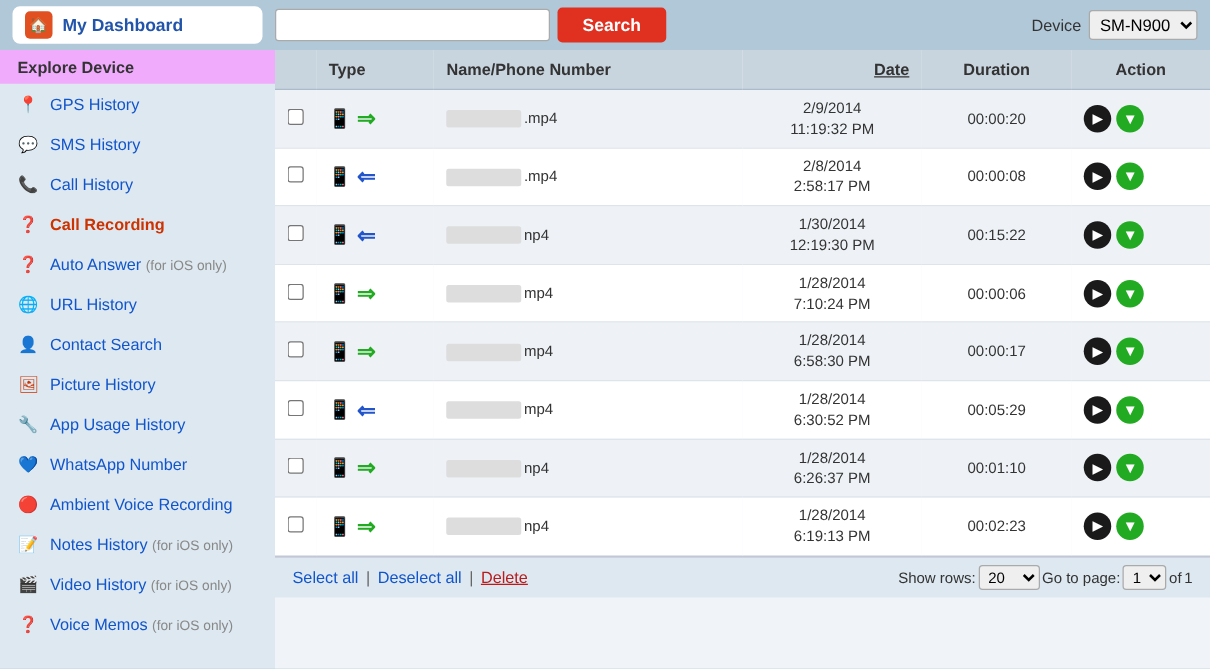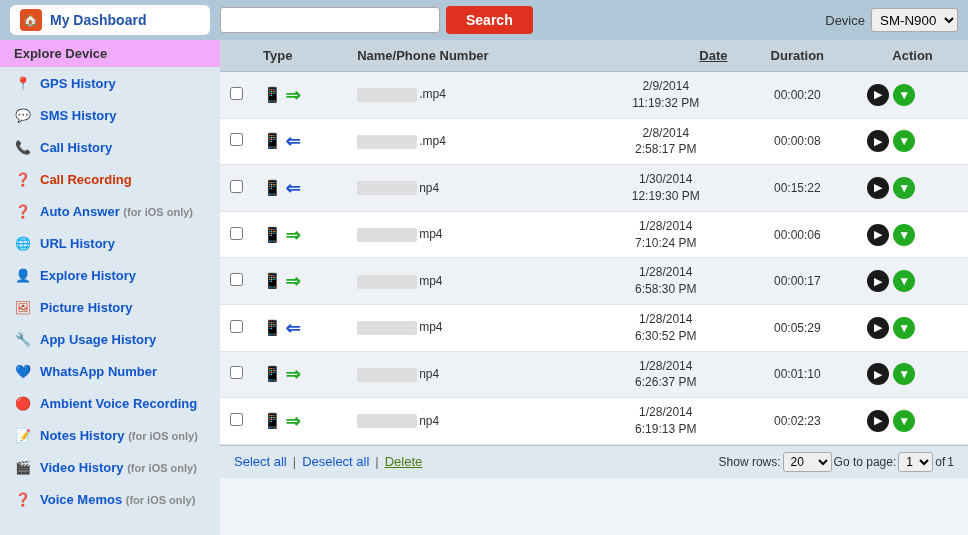--- a/index.html
+++ b/index.html
@@ -18,21 +18,21 @@
 
     
     .main { display: flex; height: calc(535px - 40px); }
 
     
     .sidebar { width: 220px; background: #dde8f0; overflow-y: auto; flex-shrink: 0; }
     .sidebar-title { padding: 6px 14px; font-weight: bold; font-size: 13px; color: #333; background: #f0abfc; }
     .sidebar-item { display: flex; align-items: center; padding: 7px 14px; cursor: pointer; gap: 8px; color: #1155cc; text-decoration: none; font-size: 13px; }
     .sidebar-item.active { color: #cc3300; }
     .sidebar-icon { width: 18px; height: 18px; flex-shrink: 0; display: flex; align-items: center; justify-content: center; }
-    .sidebar-label { color: inherit; font-weight: bold; }
+    .sidebar-label { color: inherit; }
 
     
     .content { flex: 1; background: #f0f4f8; overflow: auto; }
     .table-wrap { padding: 0; }
     table { width: 100%; border-collapse: collapse; }
     thead tr { background: #c8d4de; }
     thead th { padding: 8px 10px; text-align: left; font-size: 13px; color: #333; border-bottom: 1px solid #aabbcc; }
     tbody tr:nth-child(odd) { background: #eef2f6; }
     tbody tr:nth-child(even) { background: #ffffff; }
     tbody td { padding: 6px 10px; border-bottom: 1px solid #dde4ec; font-size: 12px; color: #333; vertical-align: middle; }
@@ -110,21 +110,21 @@
     <div class="sidebar-item">
       <span class="sidebar-icon">❓</span>
       <span class="sidebar-label">Auto Answer <span style="color:#888;font-size:11px;">(for iOS only)</span></span>
     </div>
     <div class="sidebar-item">
       <span class="sidebar-icon icon-url">🌐</span>
       <span class="sidebar-label">URL History</span>
     </div>
     <div class="sidebar-item">
       <span class="sidebar-icon icon-contact">👤</span>
-      <span class="sidebar-label">Explore History</span>
+      <span class="sidebar-label">Contact Search</span>
     </div>
     <div class="sidebar-item">
       <span class="sidebar-icon icon-picture">🖼</span>
       <span class="sidebar-label">Picture History</span>
     </div>
     <div class="sidebar-item">
       <span class="sidebar-icon icon-app">🔧</span>
       <span class="sidebar-label">App Usage History</span>
     </div>
     <div class="sidebar-item">
@@ -334,21 +334,21 @@
           </tbody>
       </table>
     </div>
 
     <div class="footer">
       <div class="footer-left">
         <a class="footer-link">Select all</a>
         <span class="footer-sep">|</span>
         <a class="footer-link">Deselect all</a>
         <span class="footer-sep">|</span>
-        <a class="footer-link" style="color:#4d7c0f;text-decoration:underline;">Delete</a>
+        <a class="footer-link" style="color:#b91c1c;text-decoration:underline;">Delete</a>
       </div>
       <div class="footer-right">
         <span class="footer-text">Show rows:</span>
         <select class="footer-select">
           <option>20</option>
           <option>50</option>
           <option>100</option>
         </select>
         <span class="footer-text">Go to page:</span>
         <select class="footer-select">

